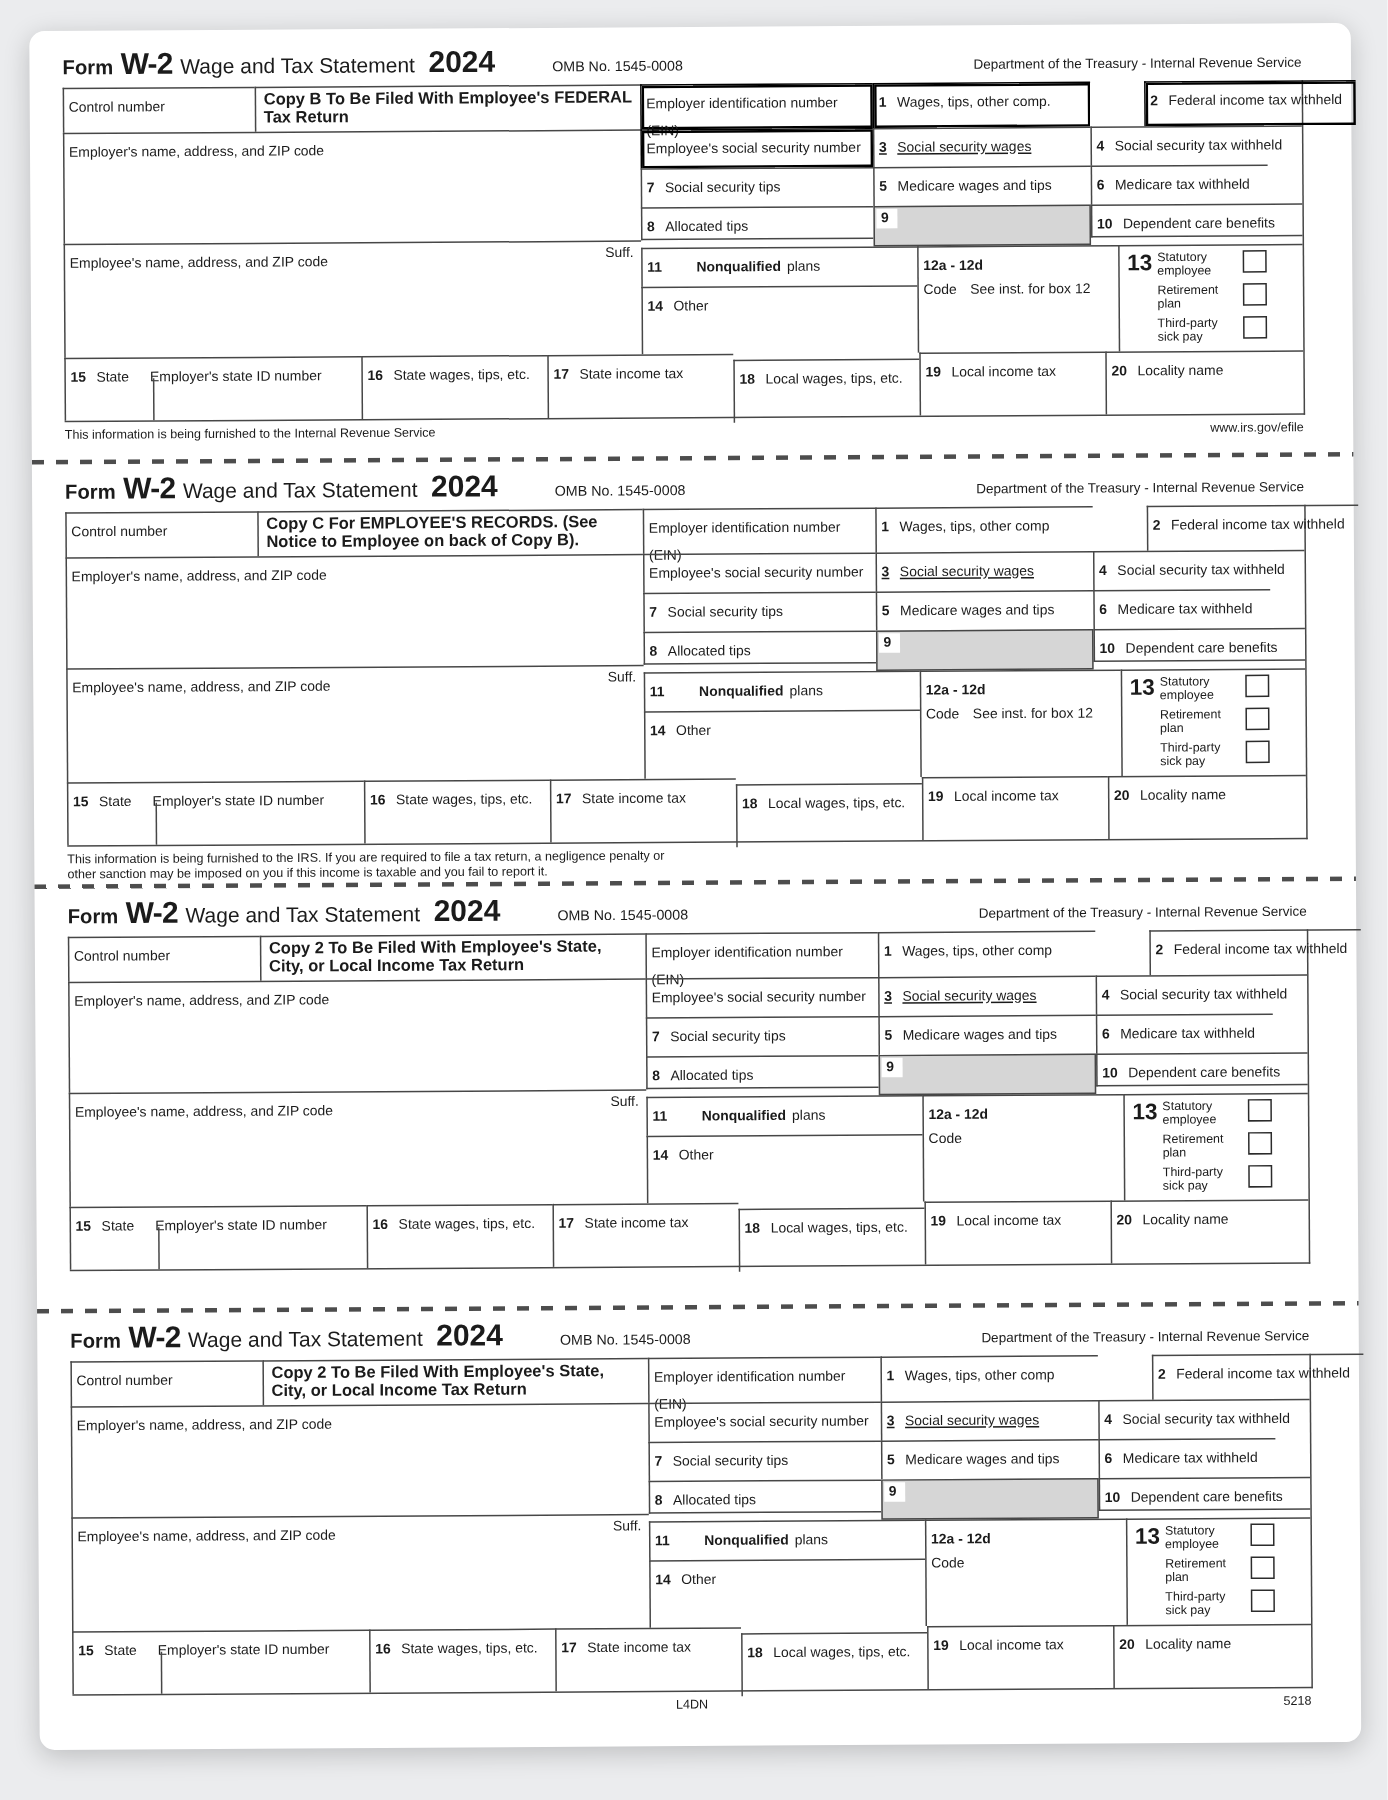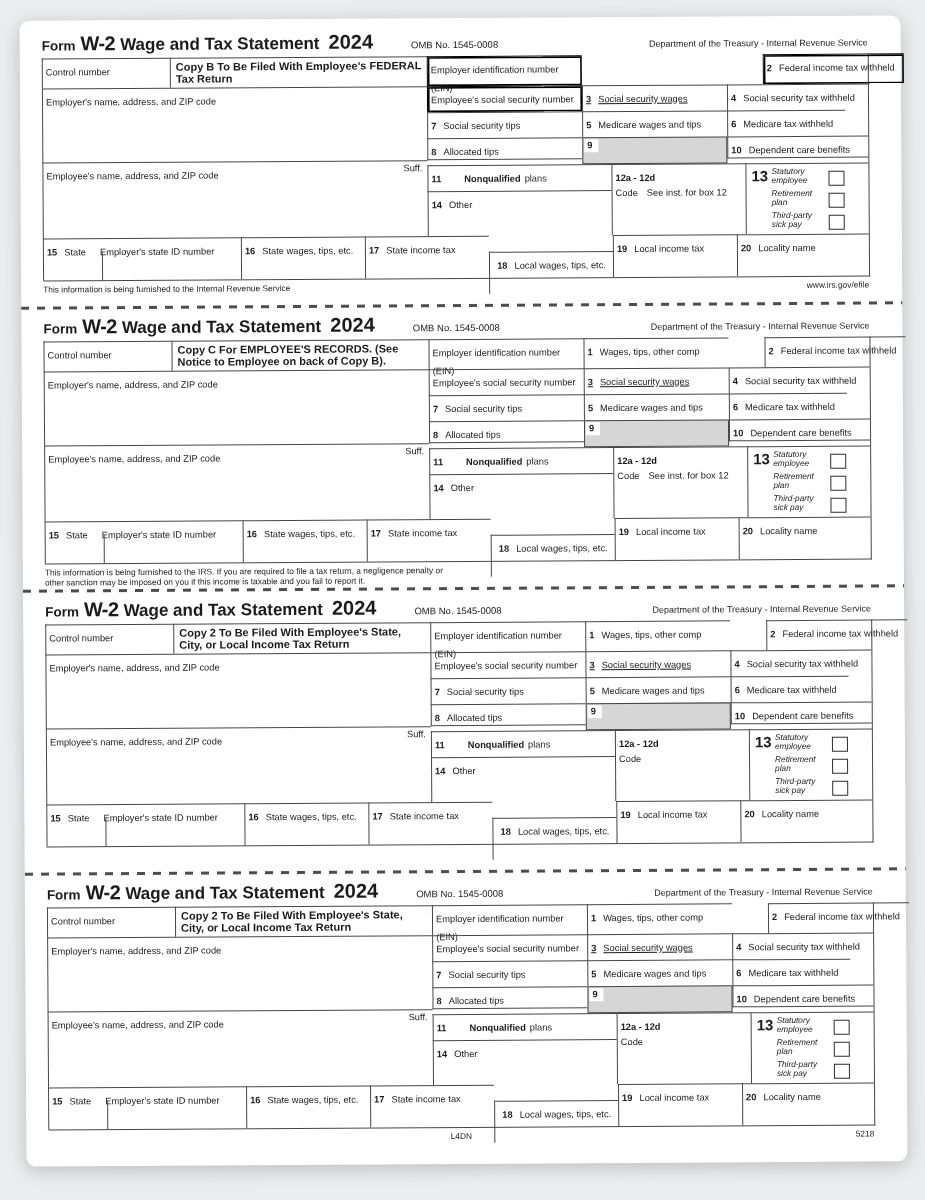--- a/index.html
+++ b/index.html
@@ -23,21 +23,21 @@
   .fb{position:relative;height:283px;padding-left:22px;box-sizing:border-box;}
   .fb::after{
     content:"";position:absolute;left:0;right:0;bottom:6px;height:3px;
     background:repeating-linear-gradient(90deg,#4d4d4d 0 8px,transparent 8px 16px);
   }
   .fb:last-of-type::after{display:none;}
 
   .title-row{display:flex;align-items:baseline;width:826px;height:26px;white-space:nowrap;}
   .t-form{font-weight:bold;font-size:13.5px;}
   .t-num{font-weight:bold;font-size:20px;margin-left:5px;letter-spacing:-.5px;}
-  .t-name{font-weight:bold;font-size:17px;margin-left:5px;}
+  .t-name{font-weight:normal;font-size:14px;margin-left:5px;}
   .t-year{font-weight:bold;font-size:20px;margin-left:9px;}
   .t-omb{font-size:9.5px;margin-left:38px;}
   .t-dept{font-size:9px;margin-left:auto;}
 
   .f-table{position:relative;width:826px;height:222px;border-right:1px solid var(--ln);border-bottom:1px solid var(--ln);box-sizing:content-box;}
   .bx{position:absolute;border-left:1px solid var(--ln);border-top:1px solid var(--ln);padding:2px 3px;box-sizing:border-box;}
   .plain{font-size:9.3px;}
   .num{font-weight:bold;font-size:9.3px;margin-right:7px;}
   .strong{font-weight:bold;font-size:9.3px;margin-right:4px;padding-left:16px;}
 
@@ -59,32 +59,32 @@
   .b10{left:685px;top:82px;width:141px;height:22px;border-bottom:1px solid var(--ln);}
   .b-employee{left:0;top:104px;width:385px;height:76px;}
   .suff{position:absolute;top:2px;right:5px;font-size:9.3px;}
   .b11{left:385px;top:109px;width:184px;height:26px;}
   .b14{left:385px;top:135px;width:184px;height:45px;}
   .b12{left:569px;top:109px;width:134px;height:71px;}
   .code-line{margin-top:3px;font-size:9.3px;}
   .b12-note{margin-left:9px;}
   .b13{left:703px;top:109px;width:123px;height:71px;padding:0;}
   .num13{position:absolute;left:5px;top:3px;font-weight:bold;font-size:15px;}
-  .cbrow{position:absolute;left:25px;right:24px;display:flex;justify-content:space-between;align-items:flex-end;font-style:italic;}
+  .cbrow{position:absolute;left:25px;right:24px;display:flex;justify-content:space-between;align-items:flex-start;}
   .cbrow.r1{top:3px;}
   .cbrow.r2{top:25px;}
   .cbrow.r3{top:47px;}
   .cblab{font-size:8.3px;line-height:1.12;}
   .cb{width:16px;height:15px;border:1.5px solid #2c2c2c;background:#fff;box-sizing:border-box;}
   .b15{left:0;top:180px;width:198px;height:42px;}
   .vdiv{position:absolute;left:58px;top:13px;bottom:0;width:1px;background:var(--ln);}
   .gap{display:inline-block;width:14px;}
   .b16{left:198px;top:180px;width:124px;height:42px;}
   .b17{left:322px;top:180px;width:124px;height:42px;}
-  .b18{left:446px;top:196px;width:124px;height:42px;text-align:center;}
+  .b18{left:446px;top:184px;width:124px;height:42px;}
   .b19{left:570px;top:180px;width:124px;height:42px;}
   .b20{left:694px;top:180px;width:132px;height:42px;}
 
   .f-footer{display:flex;width:826px;margin-top:3px;font-size:8.4px;line-height:1.2;}
   .f-footer .fl{flex:1;text-align:left;}
   .f-footer .fc{flex:0 0 auto;text-align:center;}
   .f-footer .fr{flex:1;text-align:right;}
 
   
   .fb:nth-of-type(1) .emph{box-shadow:inset 0 0 0 1.6px #000;border-color:#000;}
@@ -106,20 +106,23 @@
     <div class="f-table">
       <div class="bx b-control">
         <span class="plain">Control number</span>
       </div>
       <div class="bx b-copy">
         <span>Copy B To Be Filed With Employee's FEDERAL Tax Return</span>
       </div>
       <div class="bx b-ein emph">
         <span class="plain">Employer identification number (EIN)</span>
       </div>
+      <div class="bx b1 emph">
+        <span class="num">1</span><span class="plain">Wages, tips, other comp.</span>
+      </div>
       <div class="bx b2 emph">
         <span class="num">2</span><span class="plain">Federal income tax withheld</span>
       </div>
 
       <div class="bx b-employer">
         <span class="plain">Employer's name, address, and ZIP code</span>
       </div>
       <div class="bx b-ssn emph">
         <span class="plain">Employee's social security number</span>
       </div>

